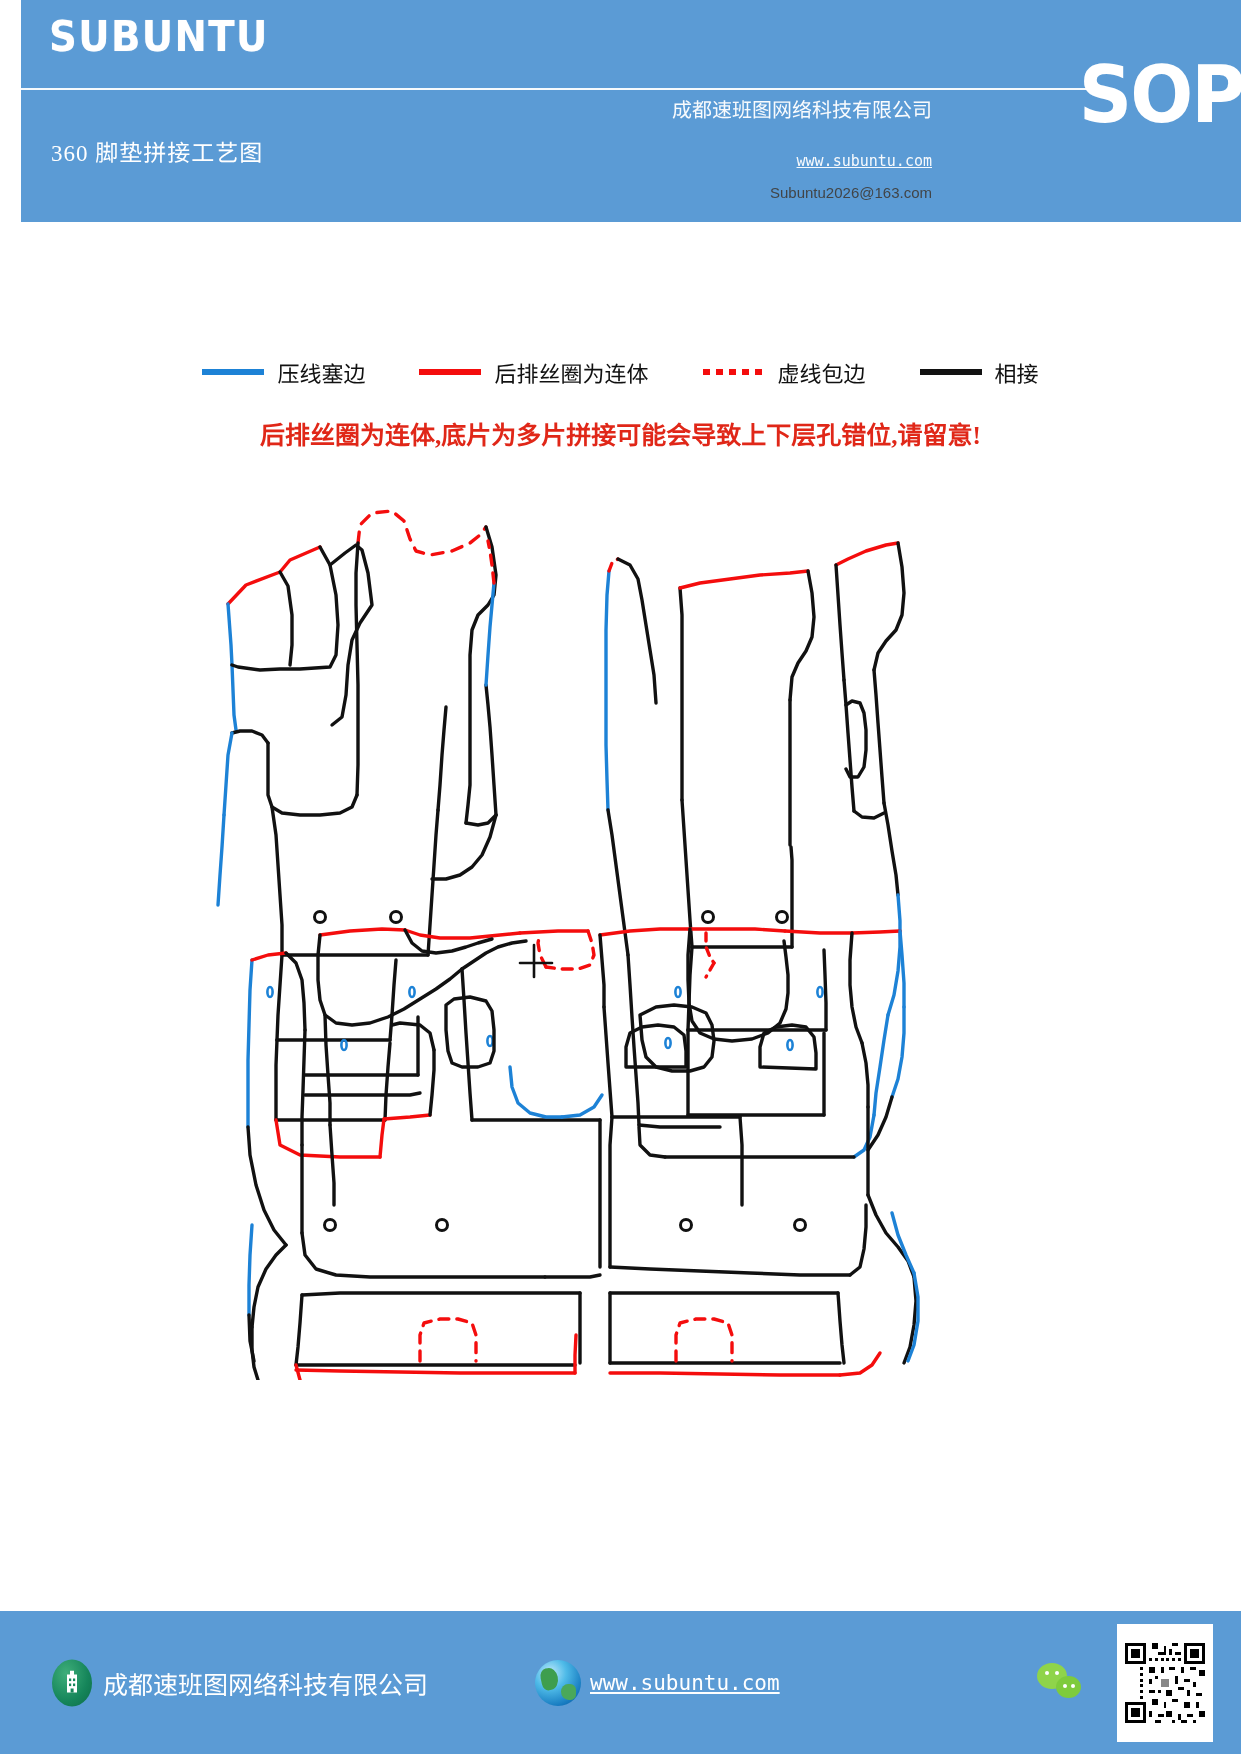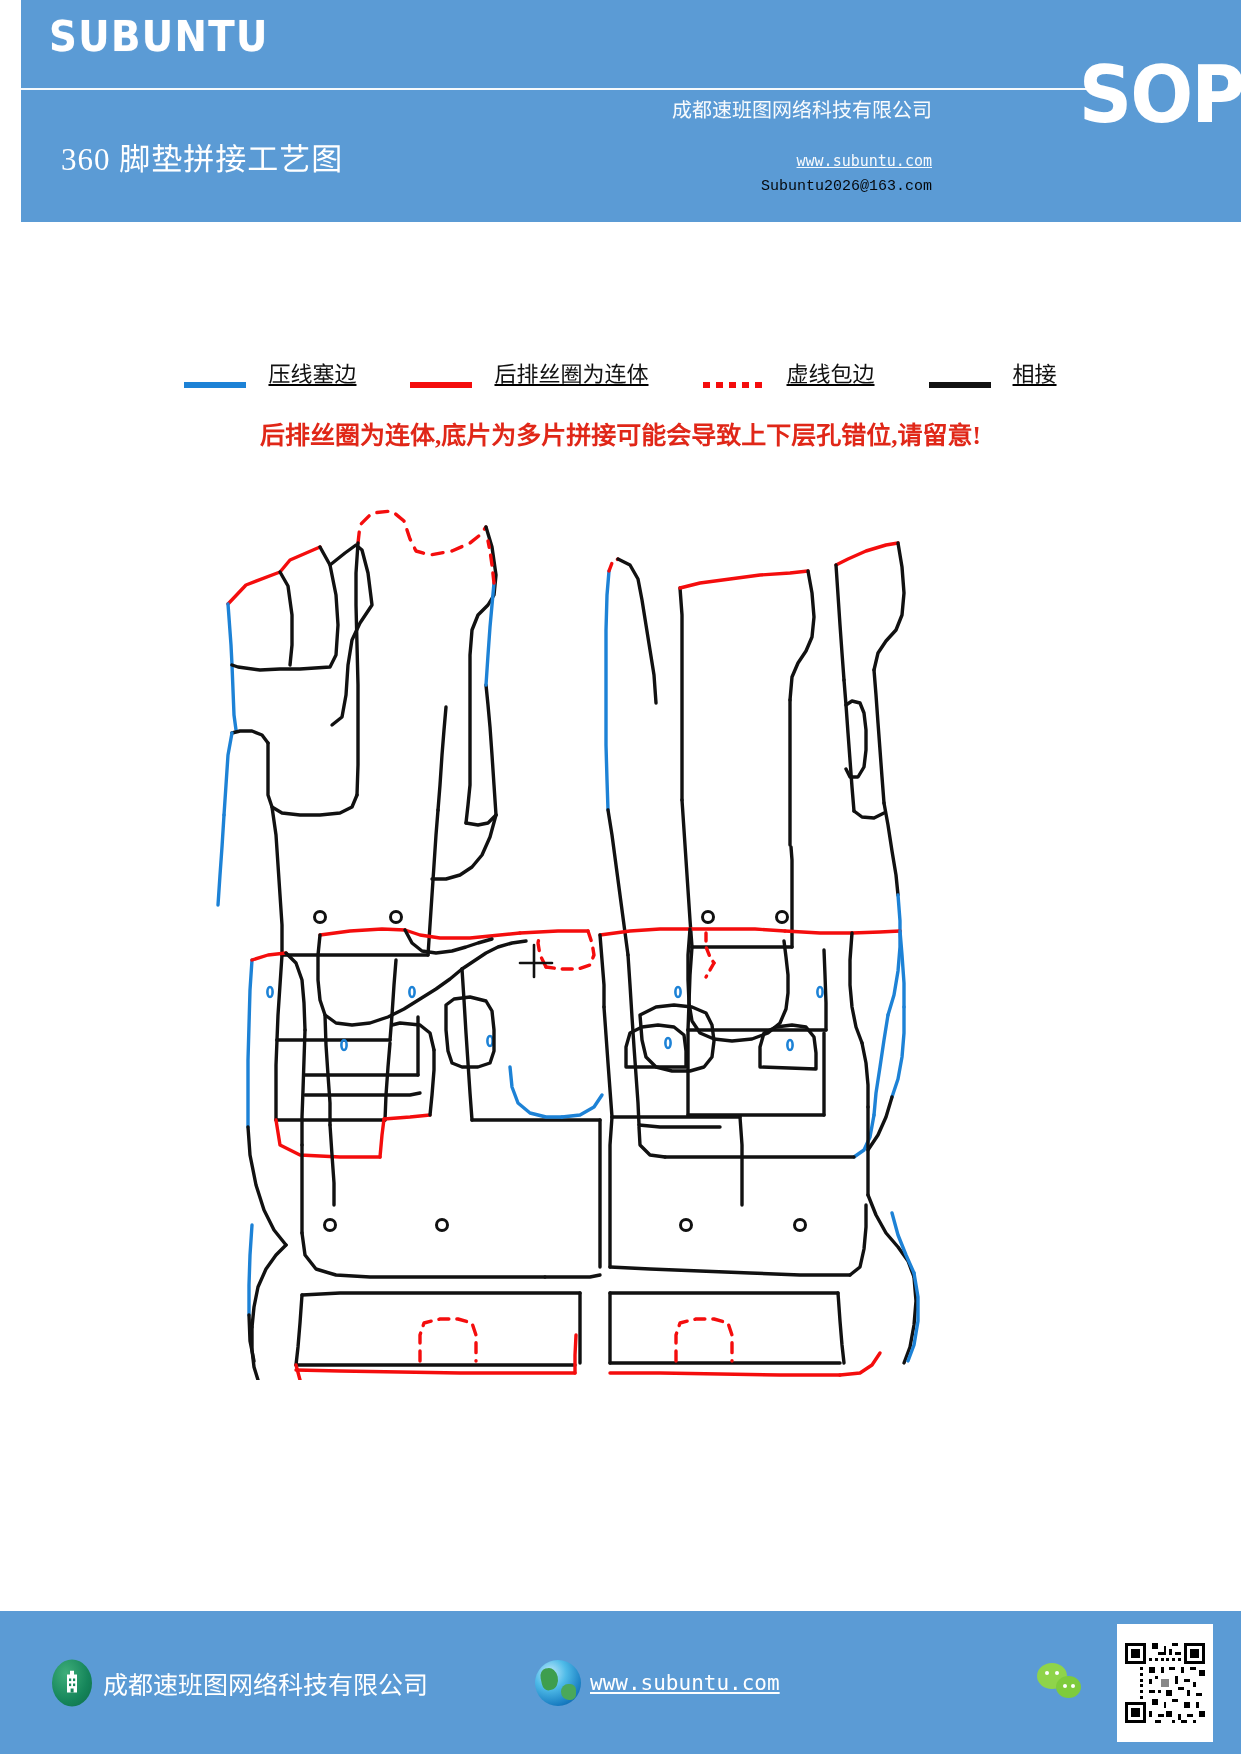--- a/index.html
+++ b/index.html
@@ -50,24 +50,24 @@
     left: 0;
     top: 88px;
     width: 1090px;
     height: 2px;
     background: #ffffff;
     opacity: 0.95;
   }
 
   .doc-title {
     position: absolute;
-    left: 40px;
+    left: 30px;
     top: 134px;
     font-family: "Liberation Serif", "DejaVu Serif", serif;
-    font-size: 31px;
+    font-size: 23px;
     font-weight: 400;
     color: #ffffff;
     letter-spacing: 1px;
     white-space: nowrap;
   }
 
   .company-name-header {
     position: absolute;
     right: 330px;
     top: 94px;
@@ -86,24 +86,24 @@
     font-size: 15px;
     color: #ffffff;
     text-decoration: underline;
     white-space: nowrap;
     opacity: 0.95;
   }
 
   .header-email {
     position: absolute;
     right: 330px;
-    top: 178px;
-    font-family: Liberation Mono, monospace;
+    top: 184px;
+    font-family: Liberation Sans, sans-serif;
     font-size: 15px;
-    color: #000000;
+    color: #404040;
     white-space: nowrap;
     opacity: 0.95;
   }
 
   .sop-badge {
     position: absolute;
     right: 18px;
     top: 56px;
     font-family: "DejaVu Sans", sans-serif;
     font-size: 78px;
@@ -157,23 +157,22 @@
     top: 356px;
     width: 1241px;
     display: flex;
     justify-content: center;
     align-items: center;
     gap: 54px;
   }
 
   .legend-item {
     display: flex;
-    align-items: flex-end;
-    gap: 22px;
-    text-decoration: underline;
+    align-items: center;
+    gap: 13px;
   }
 
   .legend-swatch {
     width: 62px;
     height: 6px;
     flex: none;
   }
   .legend-swatch.blue   { background: #1d82d6; }
   .legend-swatch.red    { background: #f40d0d; }
   .legend-swatch.black  { background: #121212; }

